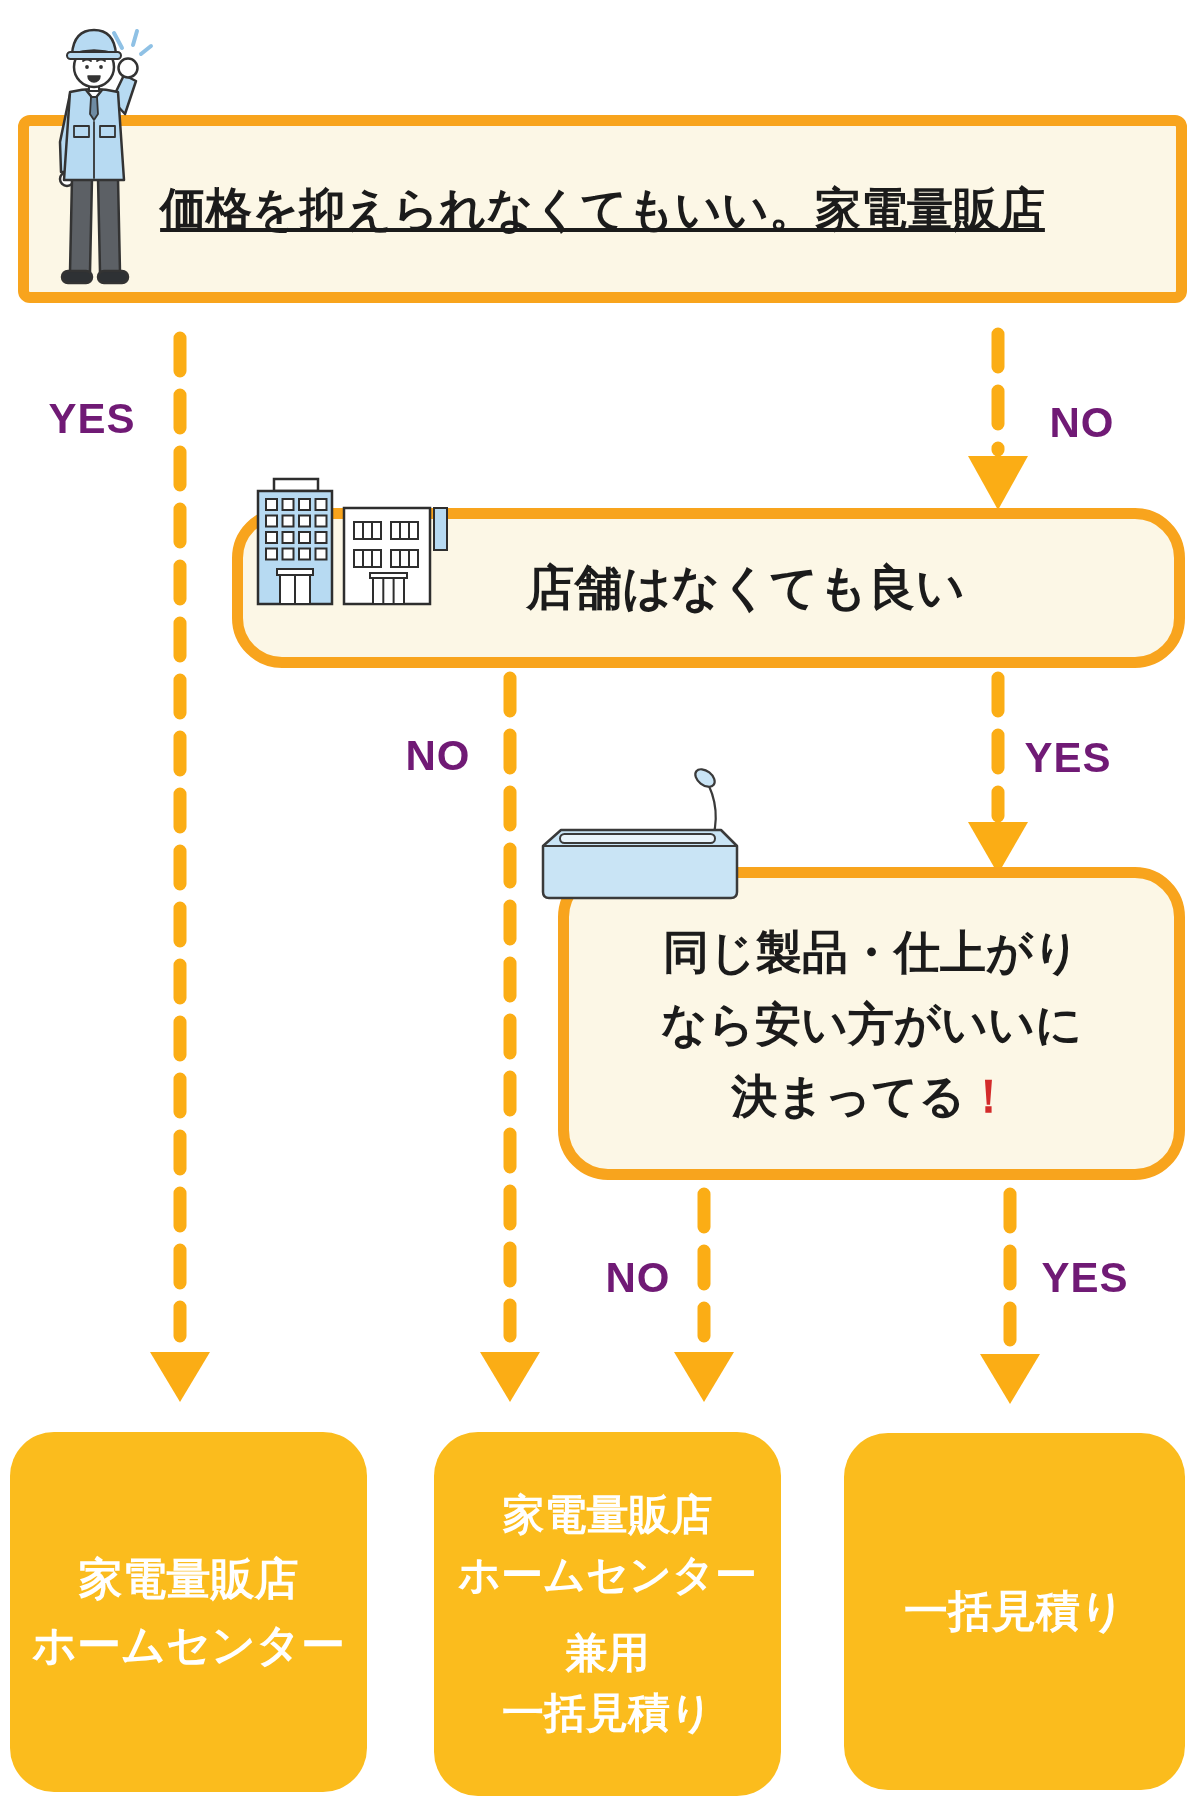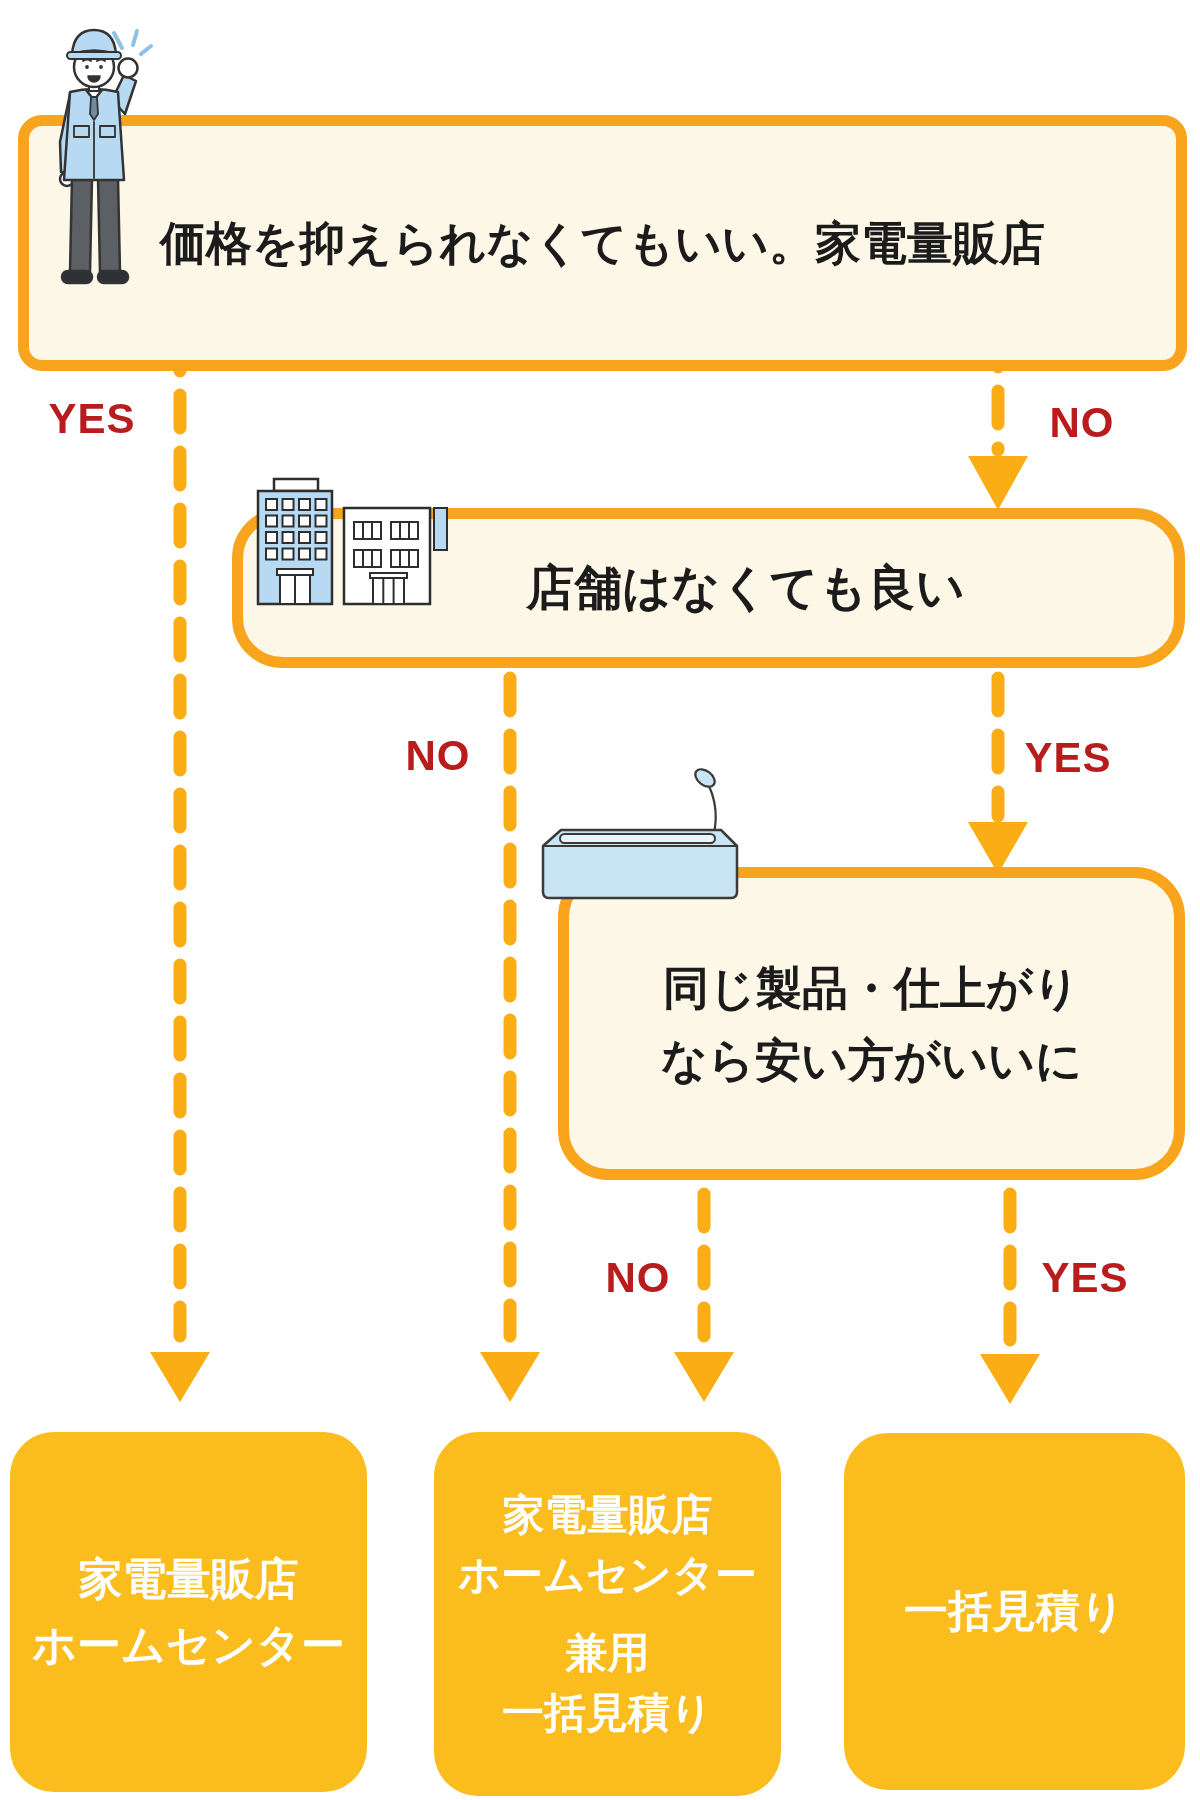--- a/index.html
+++ b/index.html
@@ -24,41 +24,41 @@
 
   .qbox{
     position:absolute;
     background:var(--panel-cream);
     border:11px solid var(--border-orange);
     display:flex;flex-direction:column;align-items:center;justify-content:center;
     color:var(--text-black);
     font-weight:700;
     text-align:center;
   }
-  #q1{left:18px;top:115px;width:1169px;height:256px;border-radius:24px;font-size:46px;line-height:65px;}
+  #q1{left:18px;top:115px;width:1169px;height:188px;border-radius:12px;font-size:46px;line-height:65px;text-decoration:underline;}
   #q2{left:232px;top:508px;width:953px;height:160px;border-radius:50px;font-size:48px;padding-left:74px;}
   #q3{left:558px;top:867px;width:627px;height:313px;border-radius:50px;font-size:46px;line-height:72px;text-align:right;}
   #q3 .excl{color:var(--exclamation-red);}
 
   .rbox{
     position:absolute;
     background:var(--result-yellow);
     border-radius:44px;
     display:flex;flex-direction:column;align-items:center;justify-content:center;
     color:var(--result-text-white);
     font-weight:700;text-align:center;margin-top:28px;
   }
   #r1{left:10px;top:1404px;width:357px;height:360px;font-size:44px;line-height:66px;}
   #r2{left:434px;top:1404px;width:347px;height:364px;font-size:42px;line-height:60px;}
   #r3{left:844px;top:1405px;width:341px;height:357px;font-size:44px;}
   #r2 .gap-top{margin-top:18px;}
 
   .edge-label{
     position:absolute;transform:translate(-50%,-50%);
-    font-size:42px;font-weight:700;color:#b91c1c;letter-spacing:1px;
+    font-size:42px;font-weight:700;color:#701a75;letter-spacing:1px;
     white-space:nowrap;
   }
   #lbl-yes1{left:92px;top:419px;}
   #lbl-no1{left:1082px;top:423px;}
   #lbl-no2{left:438px;top:756px;}
   #lbl-yes2{left:1068px;top:758px;}
   #lbl-no3{left:638px;top:1278px;}
   #lbl-yes3{left:1085px;top:1278px;}
 
   .illus{position:absolute;}
@@ -102,20 +102,21 @@
     <div>価格を抑えられなくてもいい。家電量販店</div>
   </div>
 
   <div class="qbox" id="q2">
     <div>店舗はなくても良い</div>
   </div>
 
   <div class="qbox" id="q3">
     <div>同じ製品・仕上がり</div>
     <div>なら安い方がいいに</div>
+    <div><span>決まってる</span><span class="excl">！</span></div>
   </div>
 
   <div class="rbox" id="r1">
     <div>家電量販店</div>
     <div>ホームセンター</div>
   </div>
   <div class="rbox" id="r2">
     <div>家電量販店</div>
     <div>ホームセンター</div>
     <div class="gap-top">兼用</div>

